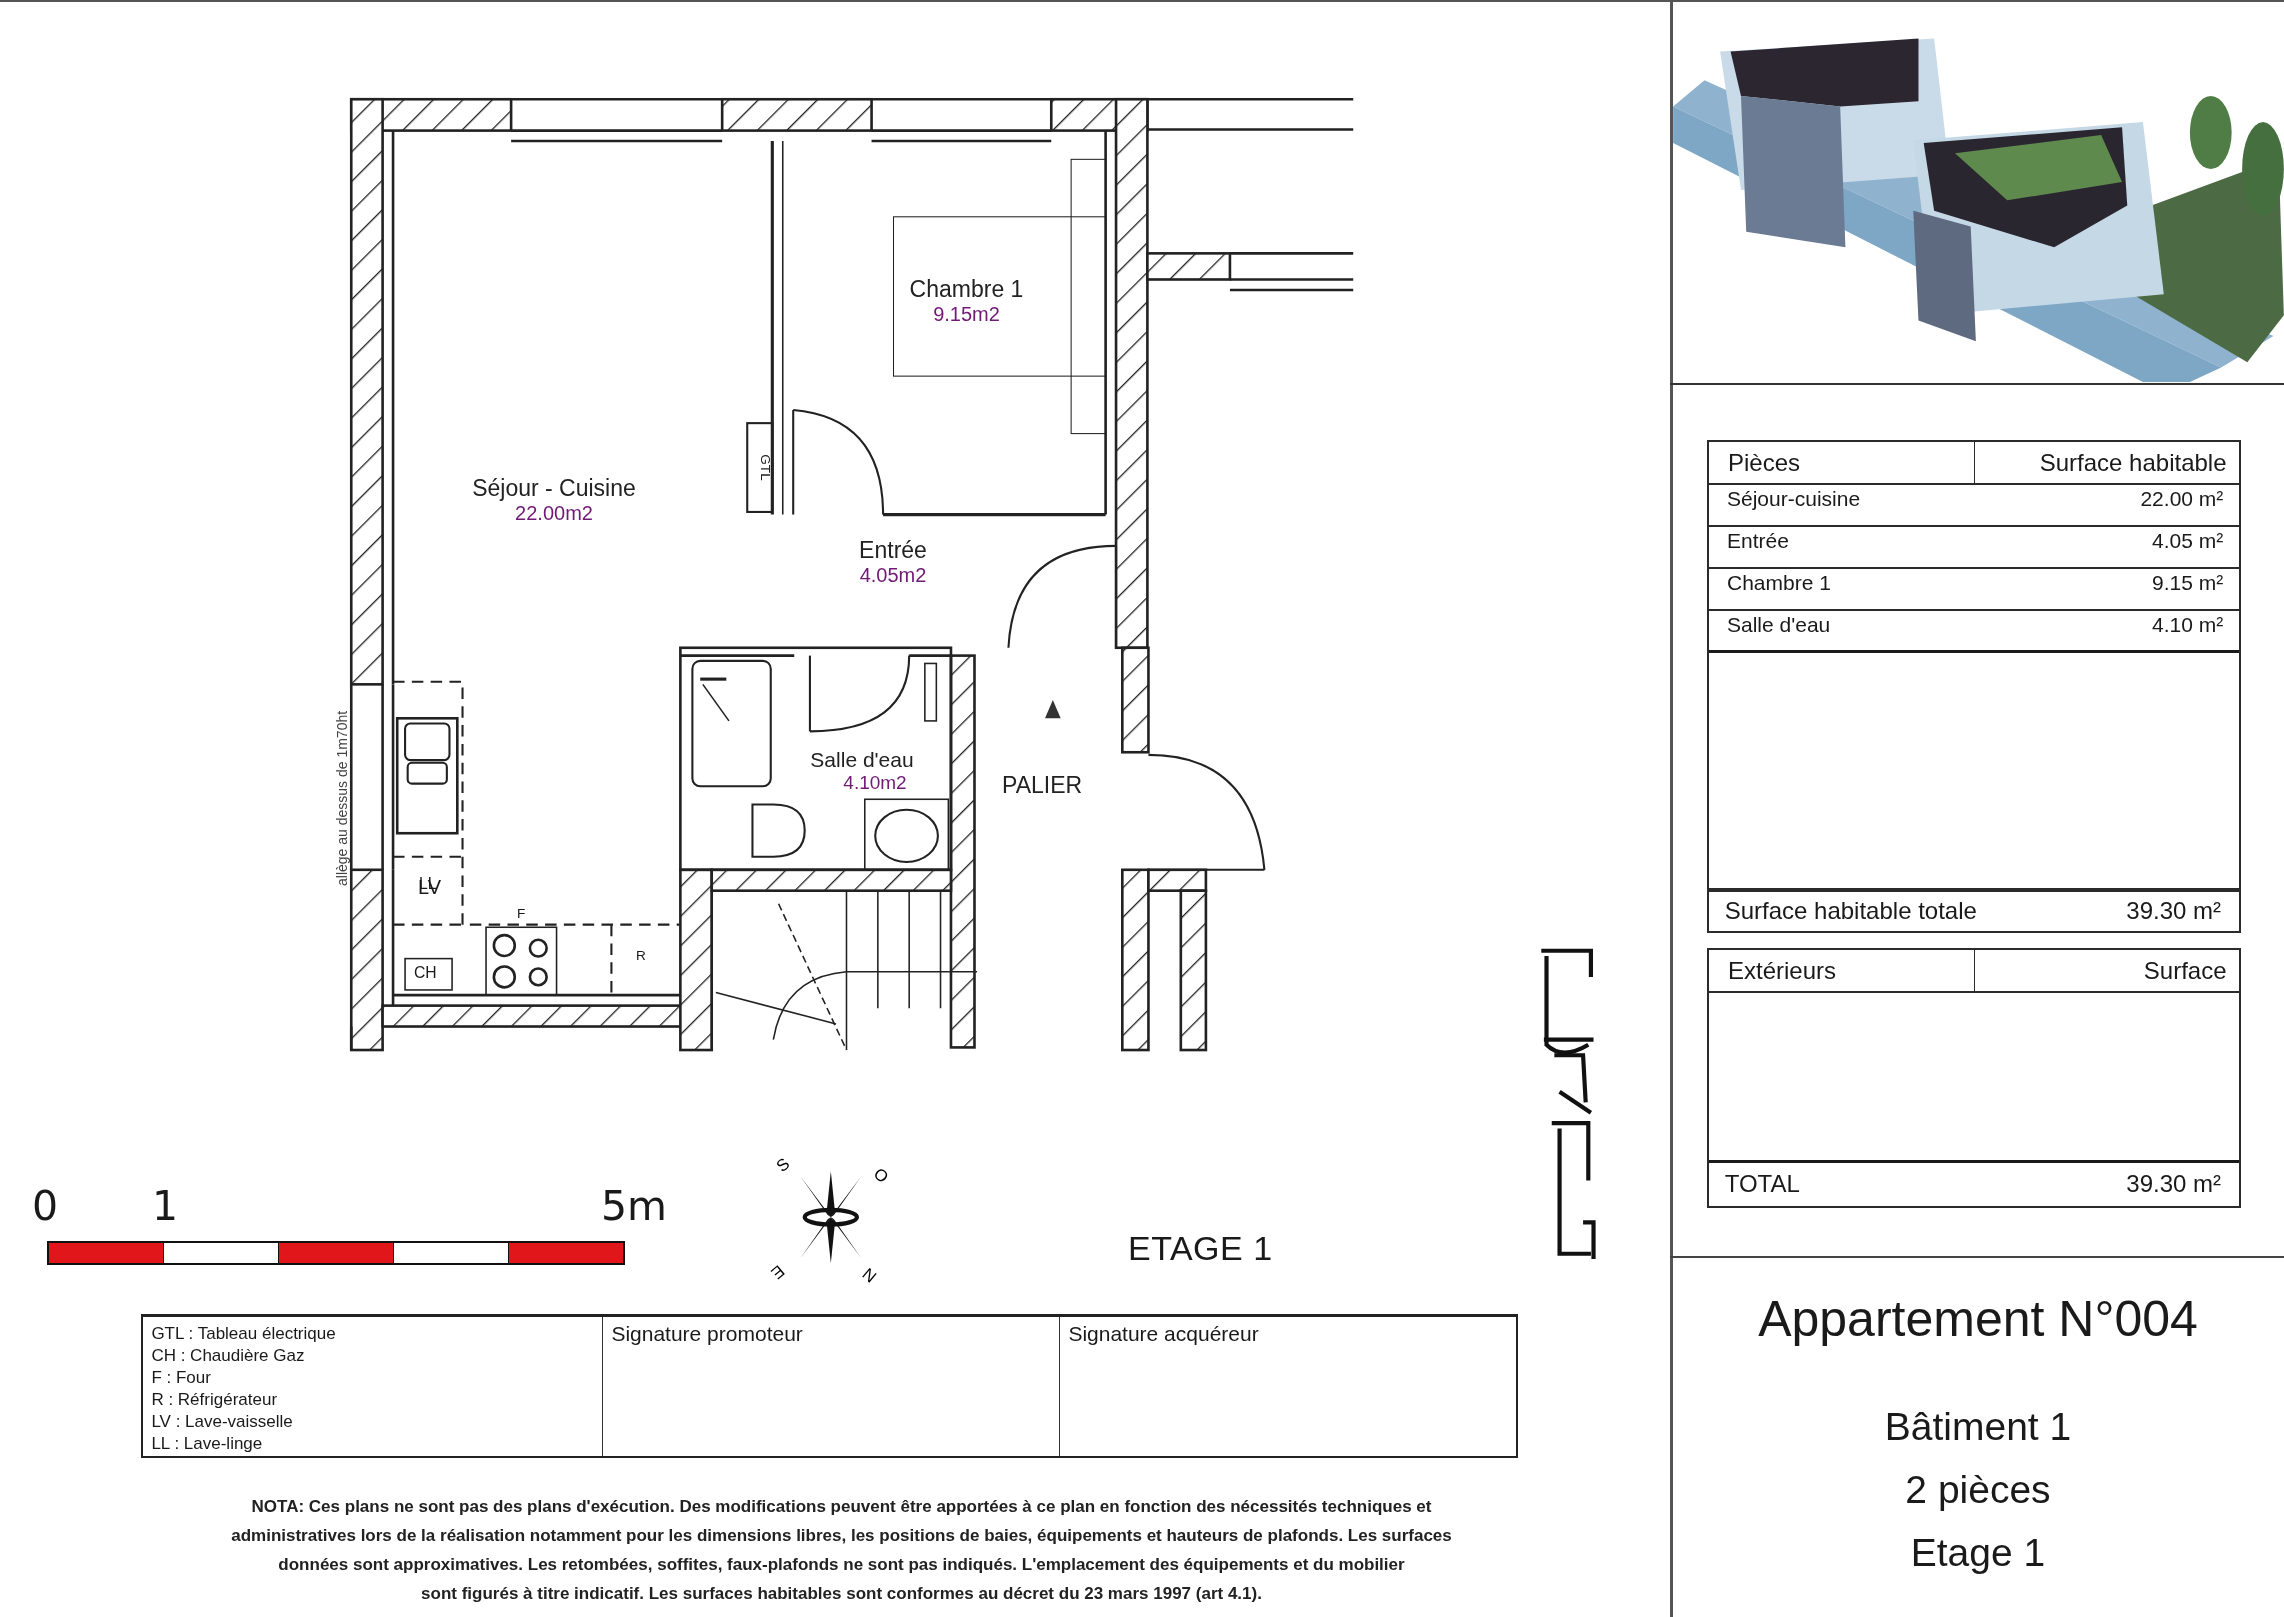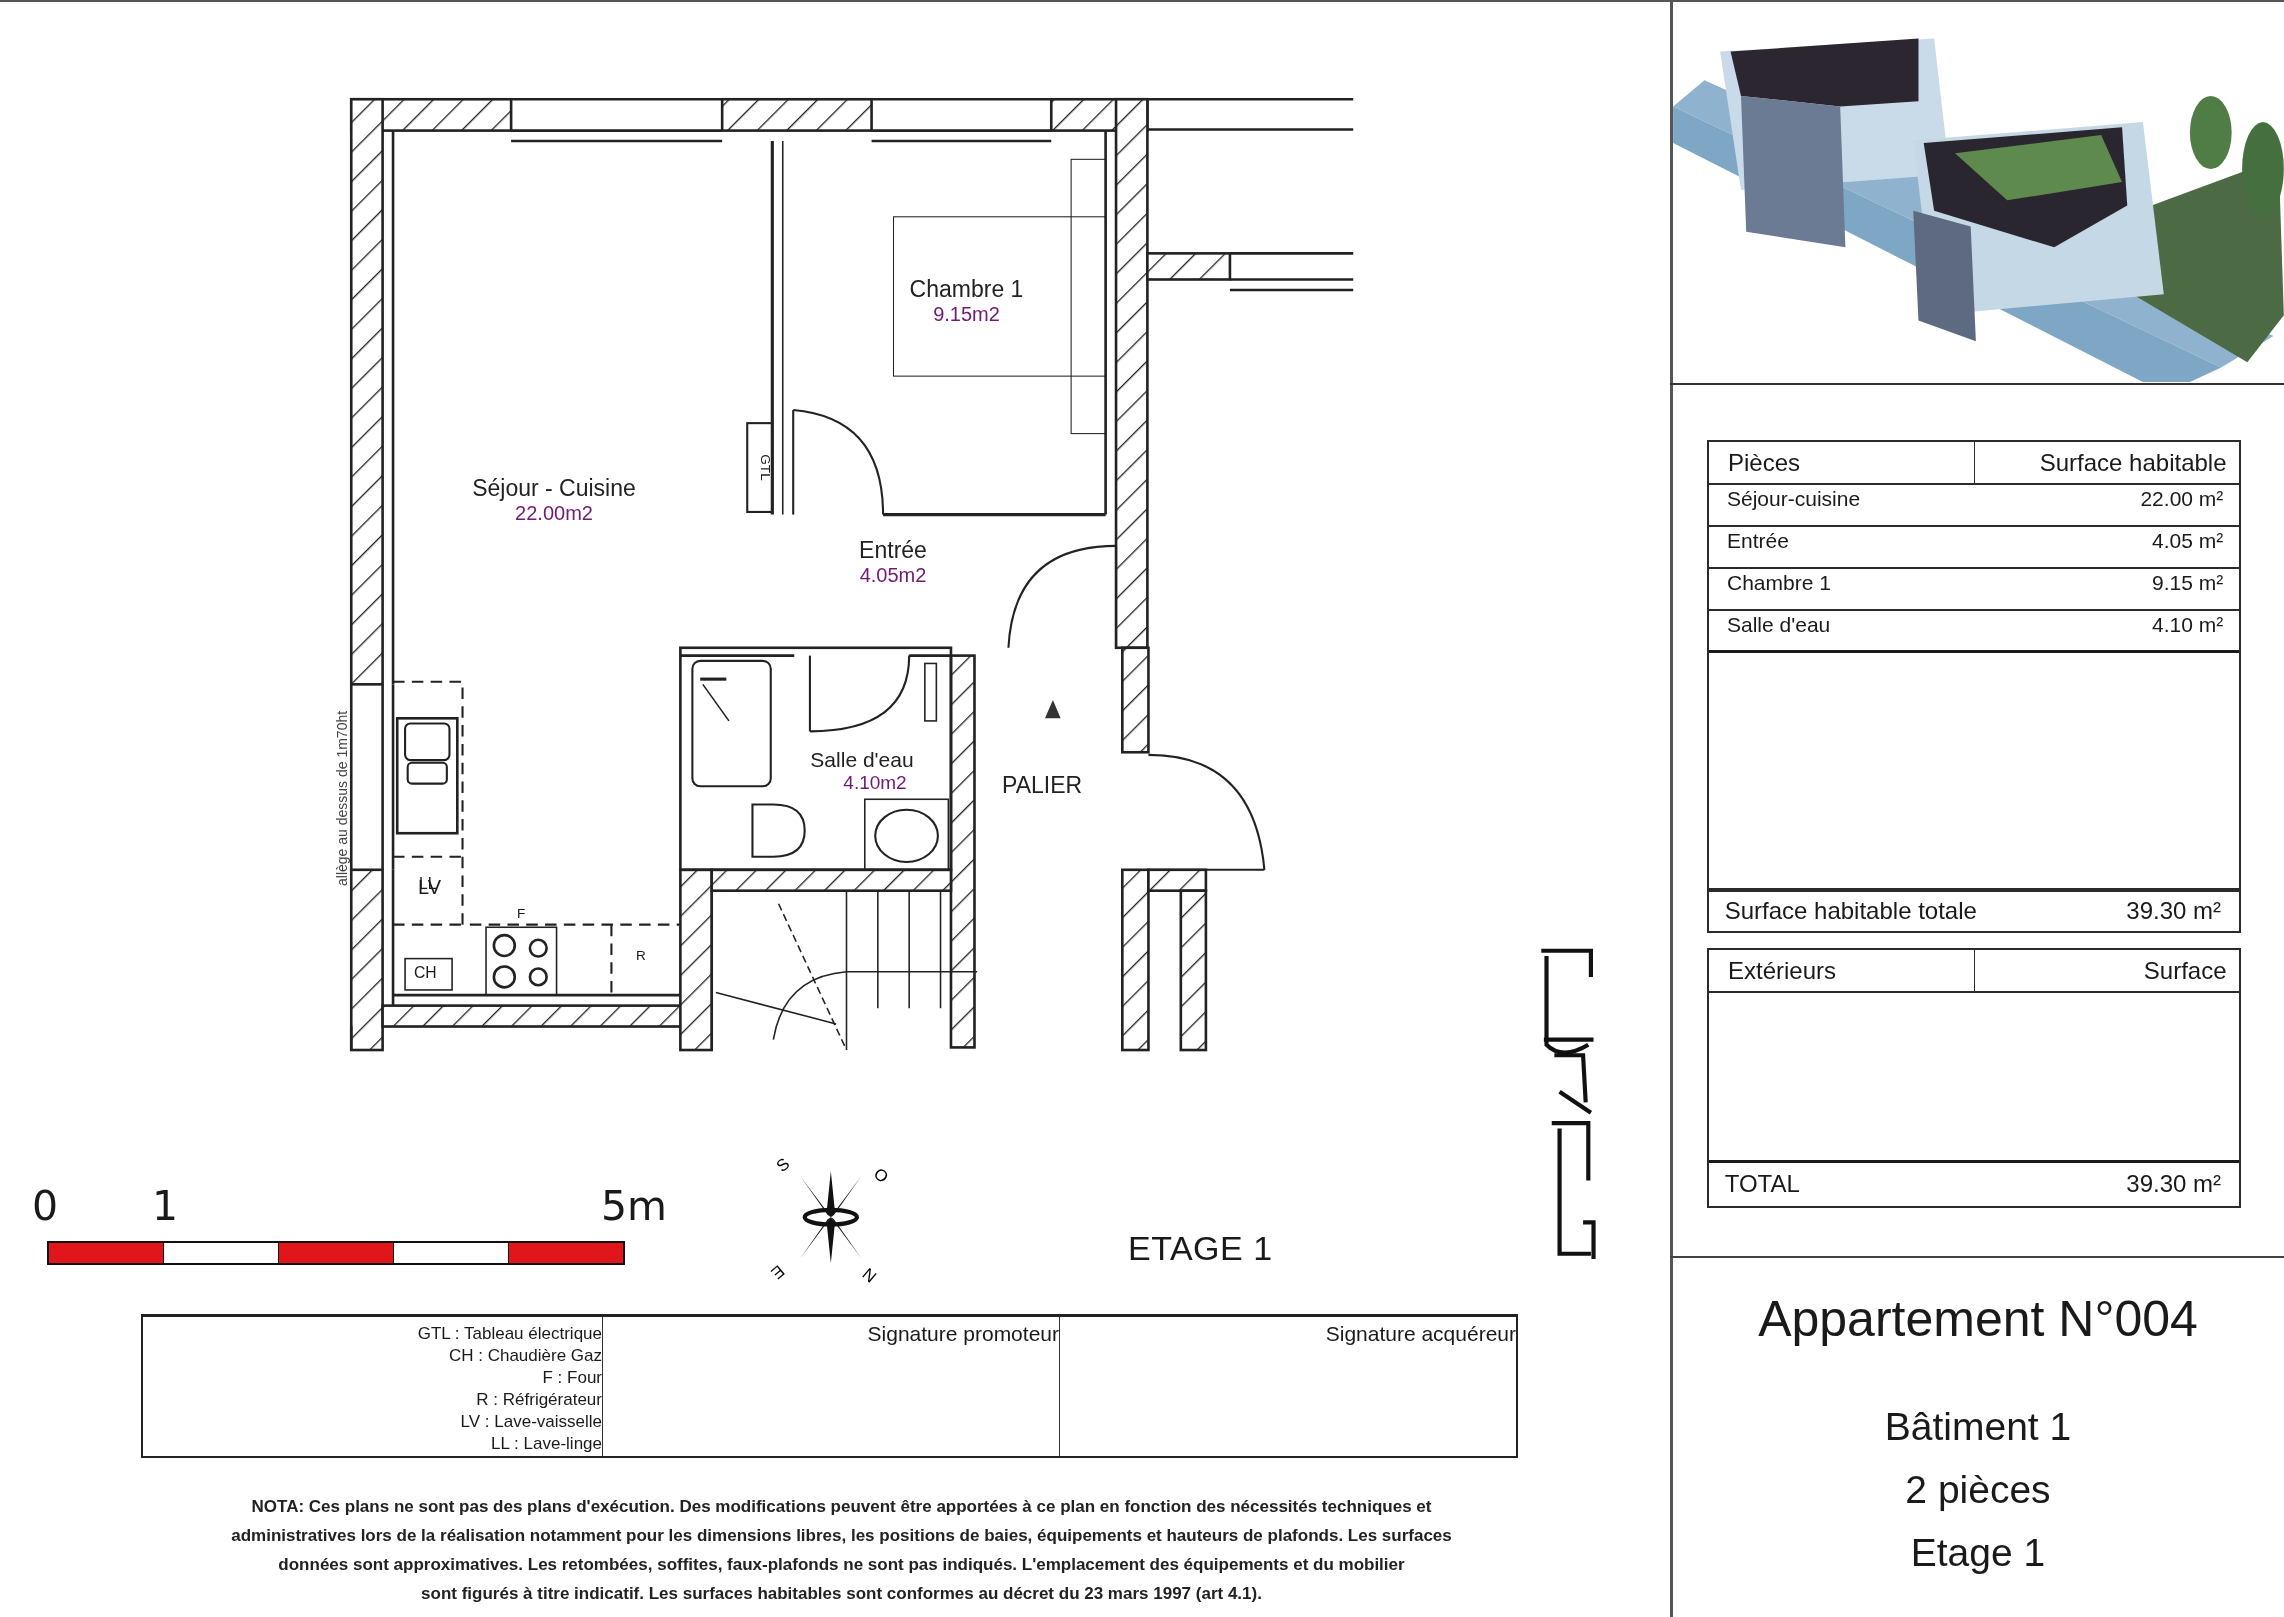--- a/index.html
+++ b/index.html
@@ -52,21 +52,21 @@
   #scale-bar { left: 47px; top: 1241px; width: 578px; height: 24px; display: flex; border: 2.1px solid #111; box-sizing: border-box; }
   #scale-bar span { flex: 1; border-right: 1.6px solid #111; }
   #scale-bar span:last-child { border-right: none; }
   .red { background: #e0161b; } .white { background: #ffffff; }
 
   #etage-label { left: 1128px; top: 1229px; font-size: 34px; letter-spacing: 0.5px; }
 
   
   #legend-table { left: 141px; top: 1314px; width: 1377px; height: 144px; border: 2.6px solid #222; border-top-width: 3.7px;
                   box-sizing: border-box; display: flex; }
-  #legend-table > div { box-sizing: border-box; text-align: right; }
+  #legend-table > div { box-sizing: border-box; }
   #legend-col { width: 460px; border-right: 1.6px solid #333; padding: 6.3px 0 0 8.4px; font-size: 17px; line-height: 22px; }
   #sig-promo { width: 457px; border-right: 1.6px solid #333; padding: 5.2px 0 0 8.4px; font-size: 21px; }
   #sig-acq { flex: 1; padding: 5.2px 0 0 8.4px; font-size: 21px; }
 
   
   #nota { left: 152px; top: 1492px; width: 1379px; font-size: 17px; line-height: 29px; text-align: center; color: #222; }
   #nota p { margin: 0; font-weight: bold; }
 
   
   #allege { left: 334px; top: 886px; transform: rotate(-90deg); transform-origin: 0 0; font-size: 14px; color: #444; white-space: nowrap; }

